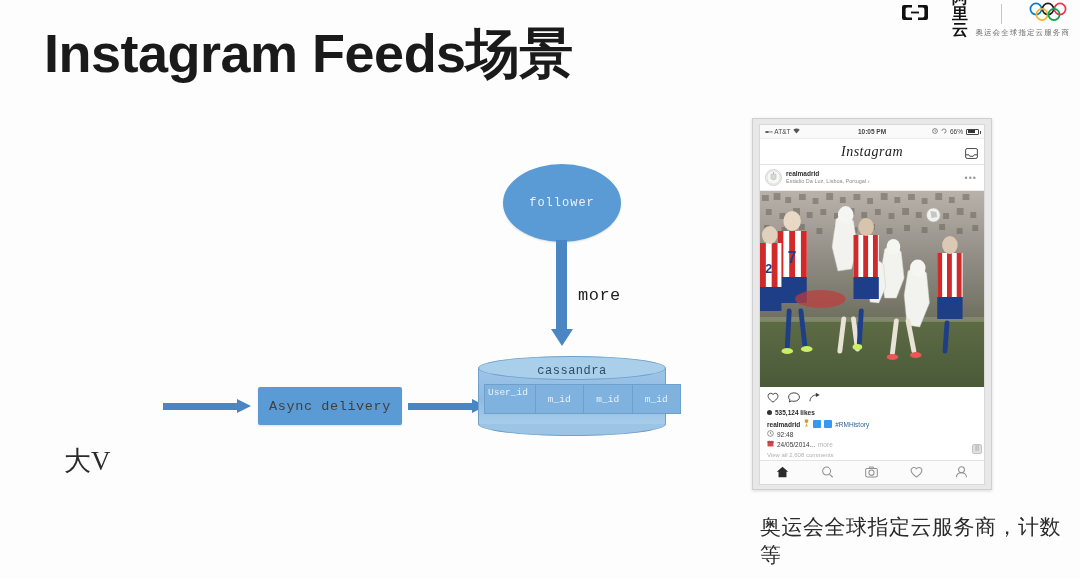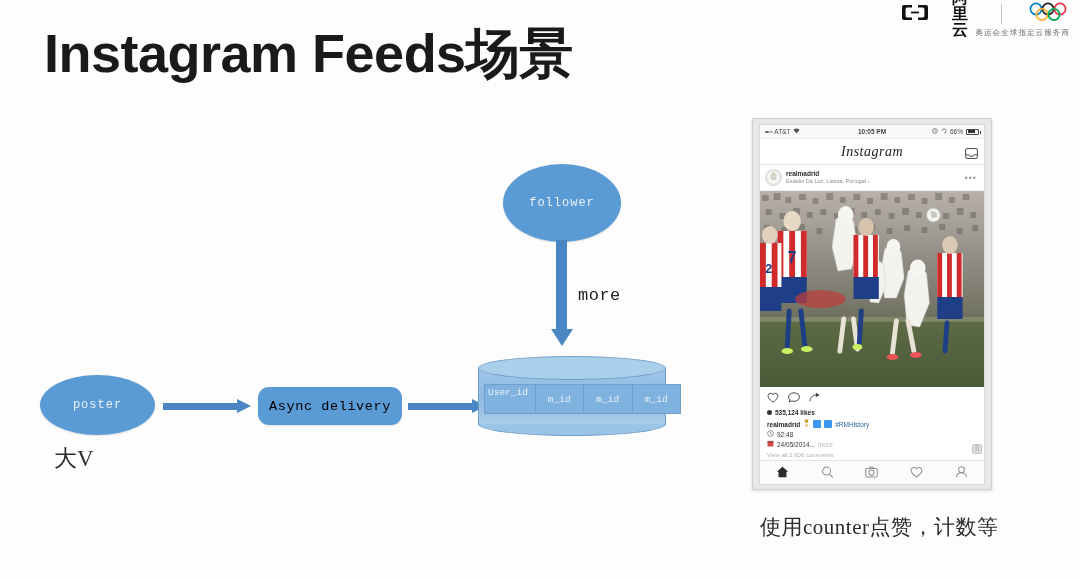--- a/index.html
+++ b/index.html
@@ -77,37 +77,37 @@
   #follower-node {
     left: 503px; top: 164px; width: 118px; height: 78px;
     padding: 0 18px;
   }
 
   .node-rect {
     position: absolute;
     left: 258px; top: 387px;
     width: 144px; height: 38px;
     background: #5b9bd5;
-    border-radius: 11px;
+    border-radius: 2px;
     display: flex; align-items: center; justify-content: center;
-    color: #000000;
+    color: #404040;
     font-family: "Liberation Mono", monospace;
     font-size: 13.5px;
     letter-spacing: 0.6px;
     box-shadow: 0 1px 2px rgba(0,0,0,0.12);
   }
 
   .caption-cn {
     position: absolute;
     font-family: "Liberation Serif", serif;
     color: #2b2b2b;
   }
   #poster-sub {
-    left: 54px; top: 443px;
-    font-size: 23px;
+    left: 64px; top: 443px;
+    font-size: 27px;
   }
   #photo-caption {
     left: 760px; top: 513px;
     font-size: 21px;
     letter-spacing: 0.5px;
   }
   #pull-label {
     position: absolute;
     left: 578px; top: 286px;
     font-family: "Liberation Mono", monospace;
@@ -369,23 +369,20 @@
             <circle cx="26" cy="12.5" r="5.6" stroke="#00A651"></circle>
           </g>
         </svg>
       </span>
     </div>
     <div class="brand-sub">奥运会全球指定云服务商</div>
   </div>
 
   <div class="diagram">
 
-    <div class="node-ellipse" id="poster-node">
-      <span>poster</span>
-    </div>
     <div class="caption-cn" id="poster-sub">大V</div>
 
     <div class="arrow-h" id="arrow-poster-async">
       <span class="shaft"></span>
       <span class="head"></span>
     </div>
 
     <div class="node-rect">
       <span>Async delivery</span>
     </div>
@@ -402,20 +399,21 @@
     <div class="arrow-v" id="arrow-follower-cassandra">
       <span class="shaft"></span>
       <span class="head"></span>
     </div>
     <div id="pull-label">more</div>
 
     <div id="cassandra-db">
       <div class="cyl-bottom"></div>
       <div class="cyl-body"></div>
       <div class="cyl-top"></div>
+      <div class="cyl-label">cassandra</div>
       <div class="cyl-cells">
         <div class="cyl-cell first">User_id</div>
         <div class="cyl-cell">m_id</div>
         <div class="cyl-cell">m_id</div>
         <div class="cyl-cell">m_id</div>
       </div>
     </div>
   </div>
 
   <div id="phone">
@@ -706,15 +704,15 @@
               <circle cx="7" cy="4" r="3.2" fill="none" stroke="#8f8f8f" stroke-width="1.1"></circle>
               <path d="M1.6 12.3 C1.6 8.8 4.1 7.4 7 7.4 C9.9 7.4 12.4 8.8 12.4 12.3" fill="none" stroke="#8f8f8f" stroke-width="1.1"></path>
             </svg>
         </span>
       </div>
 
       <div class="scroll-thumb">⠿</div>
     </div>
   </div>
 
-  <div class="caption-cn" id="photo-caption">使用counter点赞，计数等</div>
+  <div class="caption-cn" id="photo-caption">奥运会全球指定云服务商，计数等</div>
 
 </div>
 
 </body></html>

